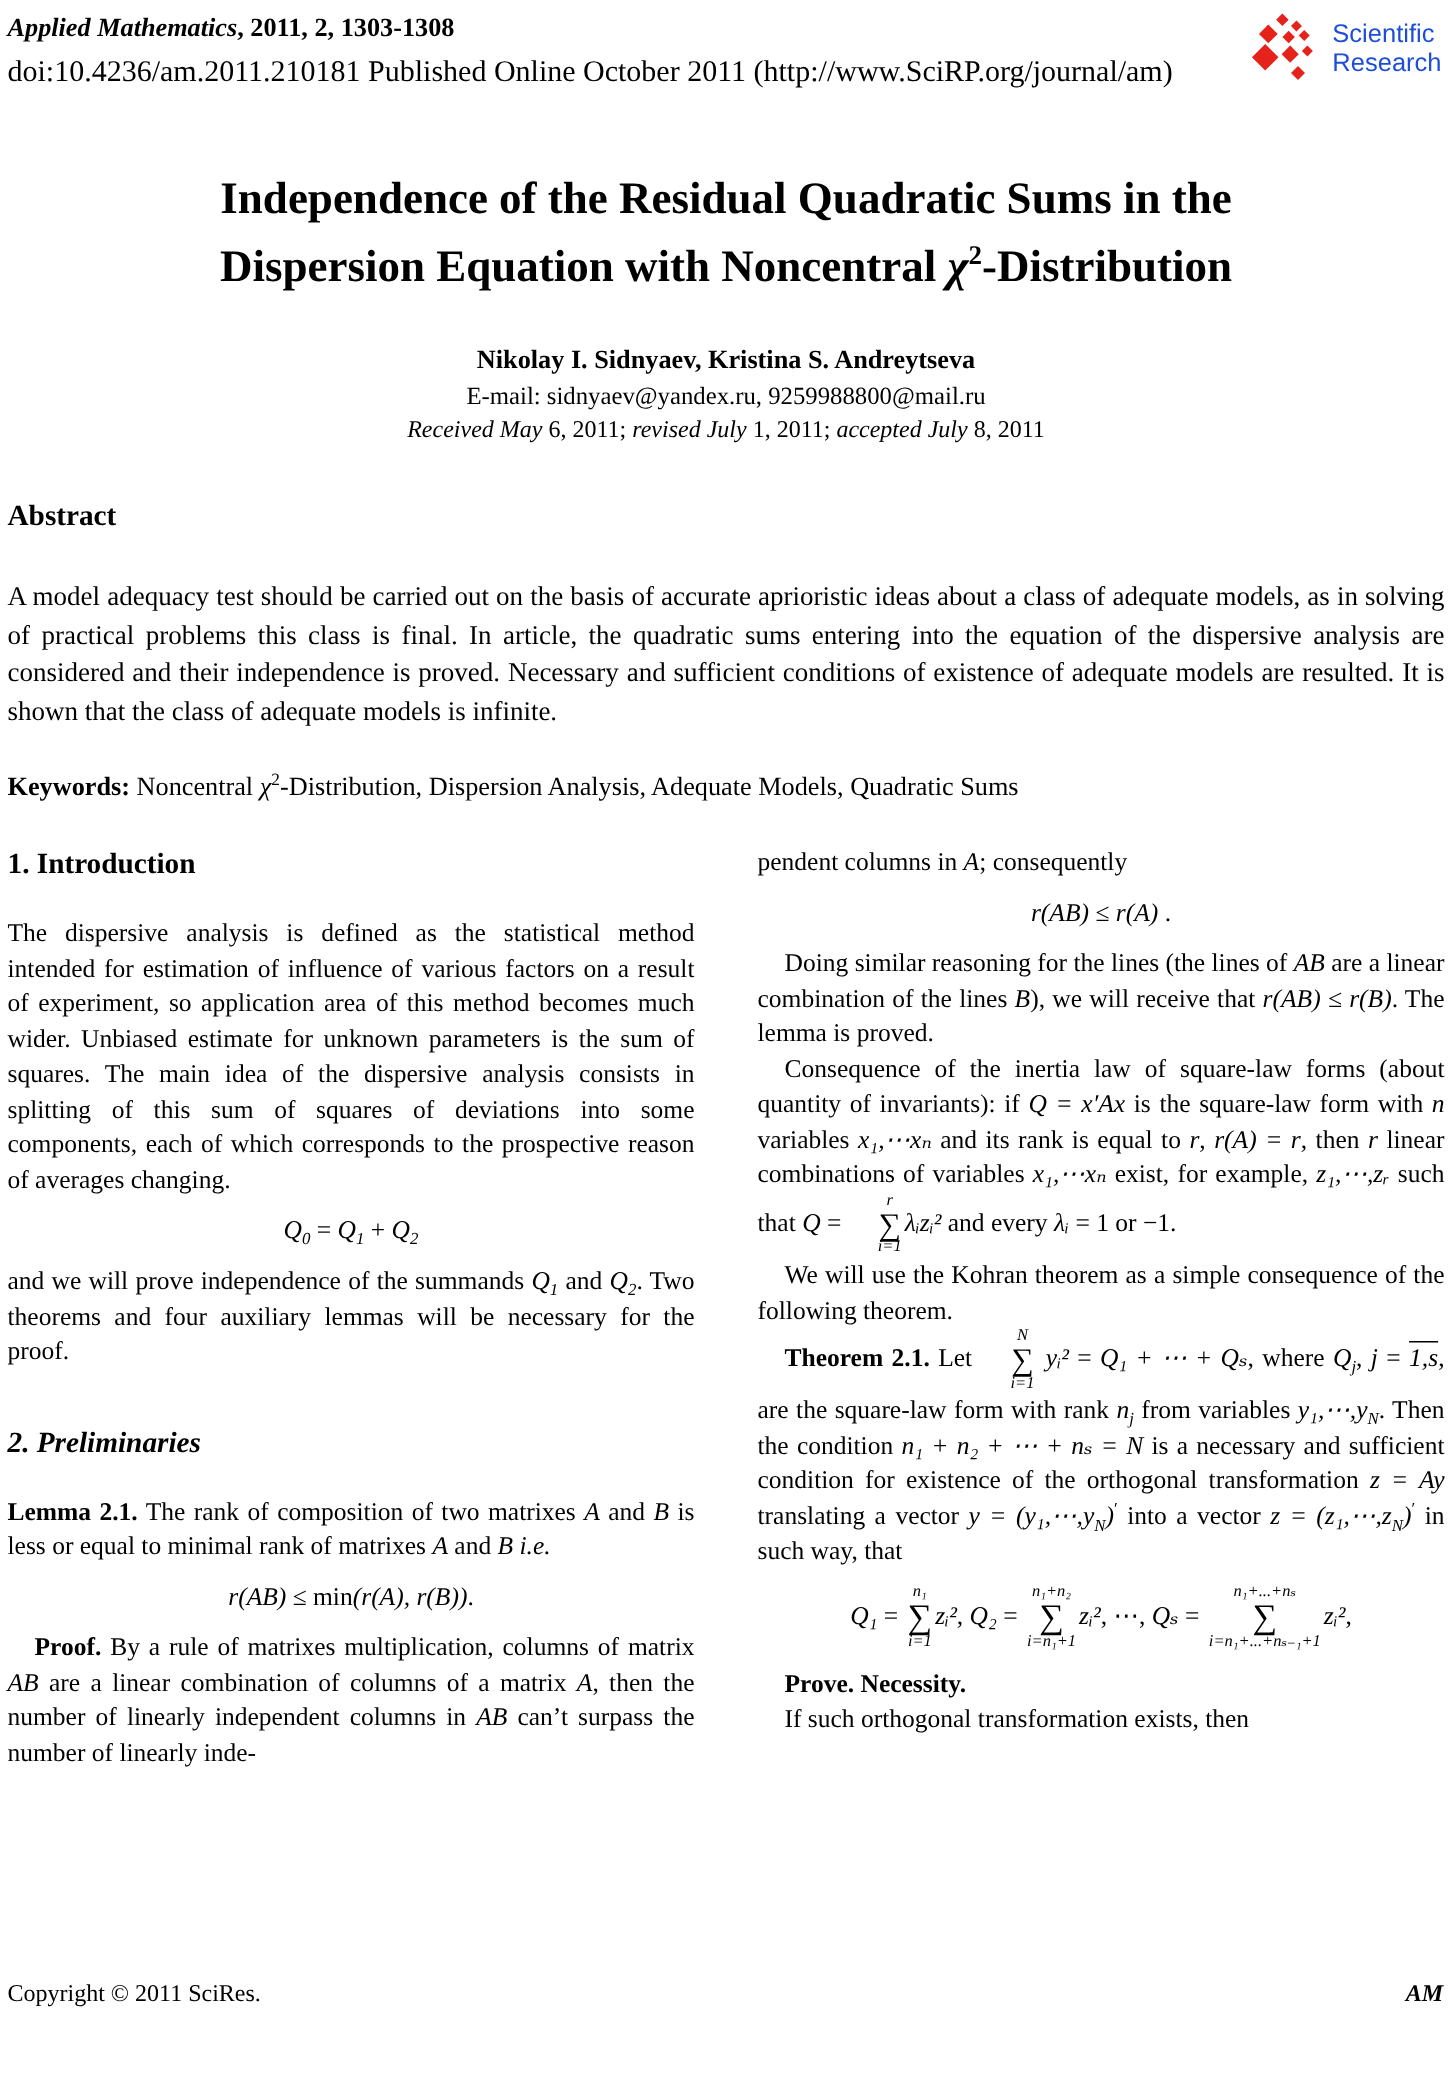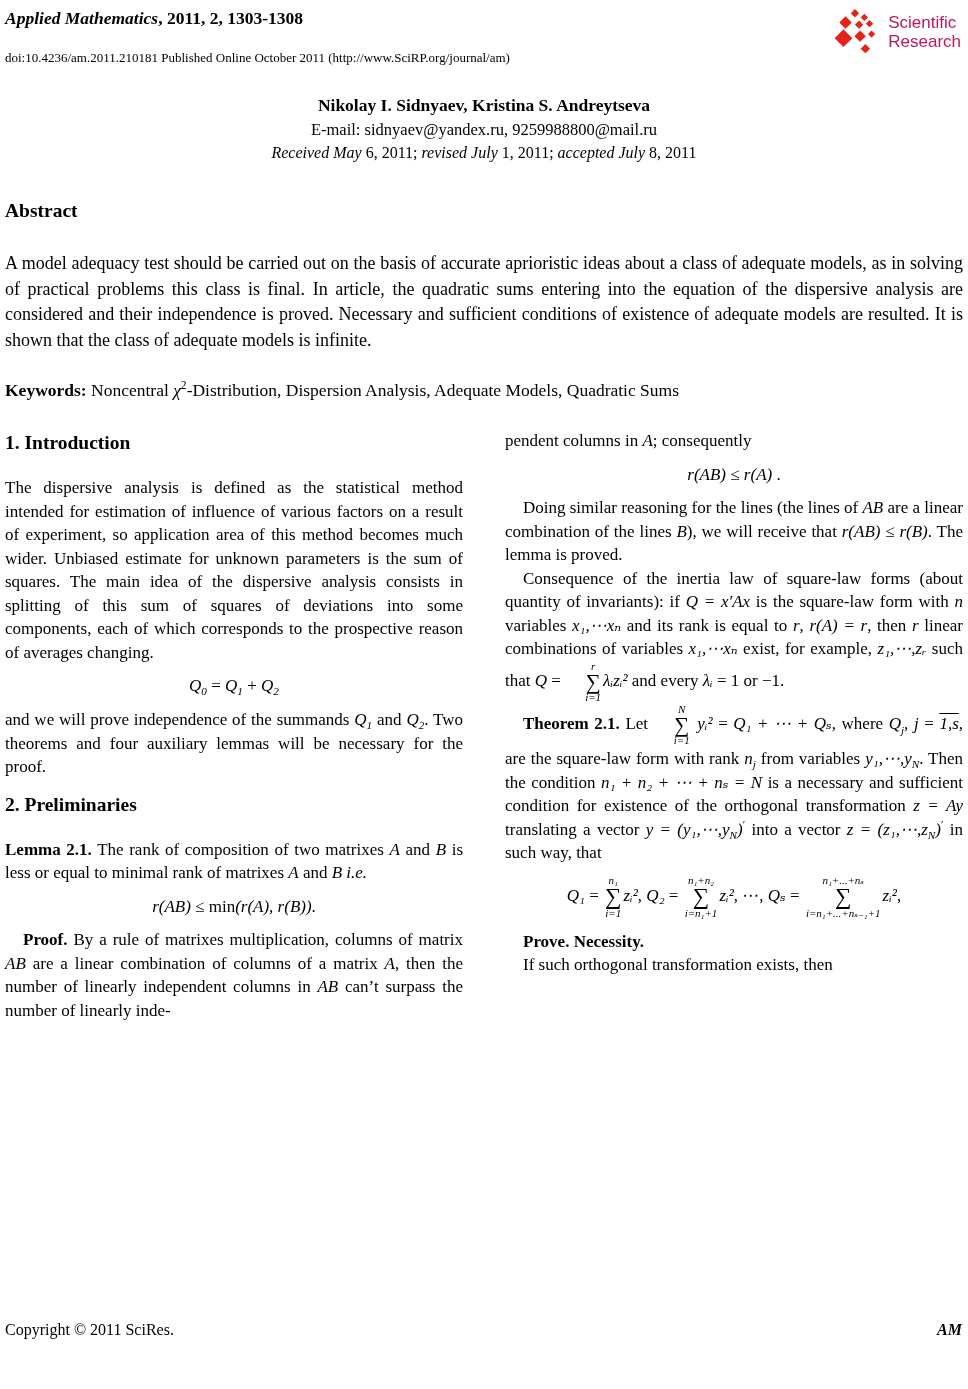--- a/index.html
+++ b/index.html
@@ -3,43 +3,43 @@
 <meta charset="utf-8">
 <style>
   html,body{margin:0;padding:0;background:#ffffff;}
   .page{position:relative;width:968px;height:1354px;background:#fff;color:#000;
         font-family:"Liberation Serif","DejaVu Serif",serif;box-sizing:border-box;
         padding:8px 5px 0 5px;overflow:hidden;}
   
   .hdr{display:flex;justify-content:space-between;align-items:flex-start;}
   .jline{font-size:17.5px;font-weight:bold;}
   .jline .jn{font-style:italic;}
-  .doi{font-size:13px;margin-top:21px;}
+  .doi{font-size:20px;margin-top:8px;}
   .logo{display:flex;align-items:center;gap:5px;margin-right:2px;}
   .logo-text{font-family:"Liberation Sans","DejaVu Sans",sans-serif;font-size:17px;
-             line-height:1.1;color:#be185d;display:flex;flex-direction:column;}
+             line-height:1.1;color:#1d4ed8;display:flex;flex-direction:column;}
   
   .title{text-align:center;font-size:30px;font-weight:bold;line-height:1.5;margin:50px 0 0;}
   .title .chi{font-style:italic;}
   .title sup{font-size:0.6em;}
   .authors{text-align:center;font-weight:bold;font-size:17.5px;margin-top:29px;}
   .affil{text-align:center;font-style:italic;font-size:16.5px;margin-top:5px;}
   .email{text-align:center;font-size:16.5px;margin-top:4px;}
   .received{text-align:center;font-size:16px;margin-top:4px;}
   .received i{font-style:italic;}
   
   .abs-h{font-size:19.5px;font-weight:bold;margin:38px 0 0;}
   .abs{font-size:18px;line-height:1.42;text-align:justify;margin:29px 0 0;}
   .kw{font-size:17.5px;margin:27px 0 0;}
   .kw b{font-weight:bold;}
   
   .cols{display:flex;gap:42px;margin-top:28px;}
   .col{width:459px;font-size:17px;line-height:1.385;text-align:justify;}
   .col h3{font-size:19.5px;font-weight:bold;margin:0 0 20px;}
-  .col h3.mt{margin-top:12px;}
+  .col h3.mt{margin-top:36px;font-style:italic;}
   .col p{margin:0;}
   p.ind{text-indent:18px;}
   .it{font-style:italic;}
   .bf{font-weight:bold;}
   .ol{text-decoration:overline;font-style:italic;}
   .eq{text-align:center;margin:10px 0;text-indent:0;font-size:17px;}
   sub,sup{line-height:0;}
   sub{font-size:0.66em;}
   sup{font-size:0.66em;}
   .sumstack{display:inline-flex;flex-direction:column;align-items:center;
@@ -76,20 +76,24 @@
           <polygon points="32,34.5 36.5,39 32,43.5 27.5,39"></polygon>
         </g>
       </svg>
       <div class="logo-text">
         <span>Scientific</span>
         <span>Research</span>
       </div>
     </div>
   </div>
 
+  <h1 class="title">
+    <span>Independence of the Residual Quadratic Sums in the</span><br>
+    <span>Dispersion Equation with Noncentral </span><span class="chi">χ</span><sup>2</sup><span>-Distribution</span>
+  </h1>
 
   <div class="authors">Nikolay I. Sidnyaev, Kristina S. Andreytseva</div>
   <div class="email">E-mail: sidnyaev@yandex.ru, 9259988800@mail.ru</div>
   <div class="received"><i>Received May </i><span>6, 2011; </span><i>revised July </i><span>1, 2011; </span><i>accepted July </i><span>8, 2011</span></div>
 
   <h2 class="abs-h">Abstract</h2>
   <p class="abs">A model adequacy test should be carried out on the basis of accurate aprioristic ideas about a class of adequate models, as in solving of practical problems this class is final. In article, the quadratic sums entering into the equation of the dispersive analysis are considered and their independence is proved. Necessary and sufficient conditions of existence of adequate models are resulted. It is shown that the class of adequate models is infinite.</p>
 
   <p class="kw"><b>Keywords:</b><span> Noncentral </span><span class="it">χ</span><sup>2</sup><span>-Distribution, Dispersion Analysis, Adequate Models, Quadratic Sums</span></p>
 
@@ -111,20 +115,21 @@
       <p class="noind"><span>pendent columns in </span><span class="it">A</span><span>; consequently</span></p>
       <div class="eq"><span class="it">r(AB)</span><span> ≤ </span><span class="it">r(A)</span><span> .</span></div>
       <p class="ind"><span>Doing similar reasoning for the lines (the lines of </span><span class="it">AB</span><span> are a linear combination of the lines </span><span class="it">B</span><span>), we will receive that </span><span class="it">r(AB) ≤ r(B)</span><span>. The lemma is proved.</span></p>
 
       <p class="ind"><span>Consequence of the inertia law of square-law forms (about quantity of invariants): if </span><span class="it">Q = x′Ax</span><span> is the square-law form with </span><span class="it">n</span><span> variables </span><span class="it">x₁,⋯xₙ</span><span> and its rank is equal to </span><span class="it">r</span><span>, </span><span class="it">r(A) = r</span><span>, then </span><span class="it">r</span><span> linear combinations of variables </span><span class="it">x₁,⋯xₙ</span><span> exist, for example, </span><span class="it">z₁,⋯,zᵣ</span><span> such that </span><span class="it">Q</span><span> = </span><span class="sumstack">
             <span class="lim">r</span>
             <span class="sigma">∑</span>
             <span class="lim">i=1</span>
           </span><span class="it">λᵢzᵢ²</span><span> and every </span><span class="it">λᵢ</span><span> = 1 or −1.</span></p>
 
+      <p class="ind">We will use the Kohran theorem as a simple consequence of the following theorem.</p>
 
       <p class="ind"><b>Theorem 2.1.</b><span> Let </span><span class="sumstack">
             <span class="lim">N</span>
             <span class="sigma">∑</span>
             <span class="lim">i=1</span>
           </span><span class="it"> yᵢ²</span><span> = </span><span class="it">Q₁ + ⋯ + Qₛ</span><span>, where </span><span class="it">Q</span><sub class="it">j</sub><span>, </span><span class="it">j</span><span> = </span><span class="ol">1,s</span><span>, are the square-law form with rank </span><span class="it">n</span><sub class="it">j</sub><span> from variables </span><span class="it">y₁,⋯,y</span><sub class="it">N</sub><span>. Then the condition </span><span class="it">n₁ + n₂ + ⋯ + nₛ = N</span><span> is a necessary and sufficient condition for existence of the orthogonal transformation </span><span class="it">z = Ay</span><span> translating a vector </span><span class="it">y = (y₁,⋯,y</span><sub class="it">N</sub><span class="it">)</span><sup>′</sup><span> into a vector </span><span class="it">z = (z₁,⋯,z</span><sub class="it">N</sub><span class="it">)</span><sup>′</sup><span> in such way, that</span></p>
 
       <div class="eq big"><span class="it">Q₁</span><span> = </span><span class="sumstack">
             <span class="lim">n₁</span>
             <span class="sigma">∑</span>

